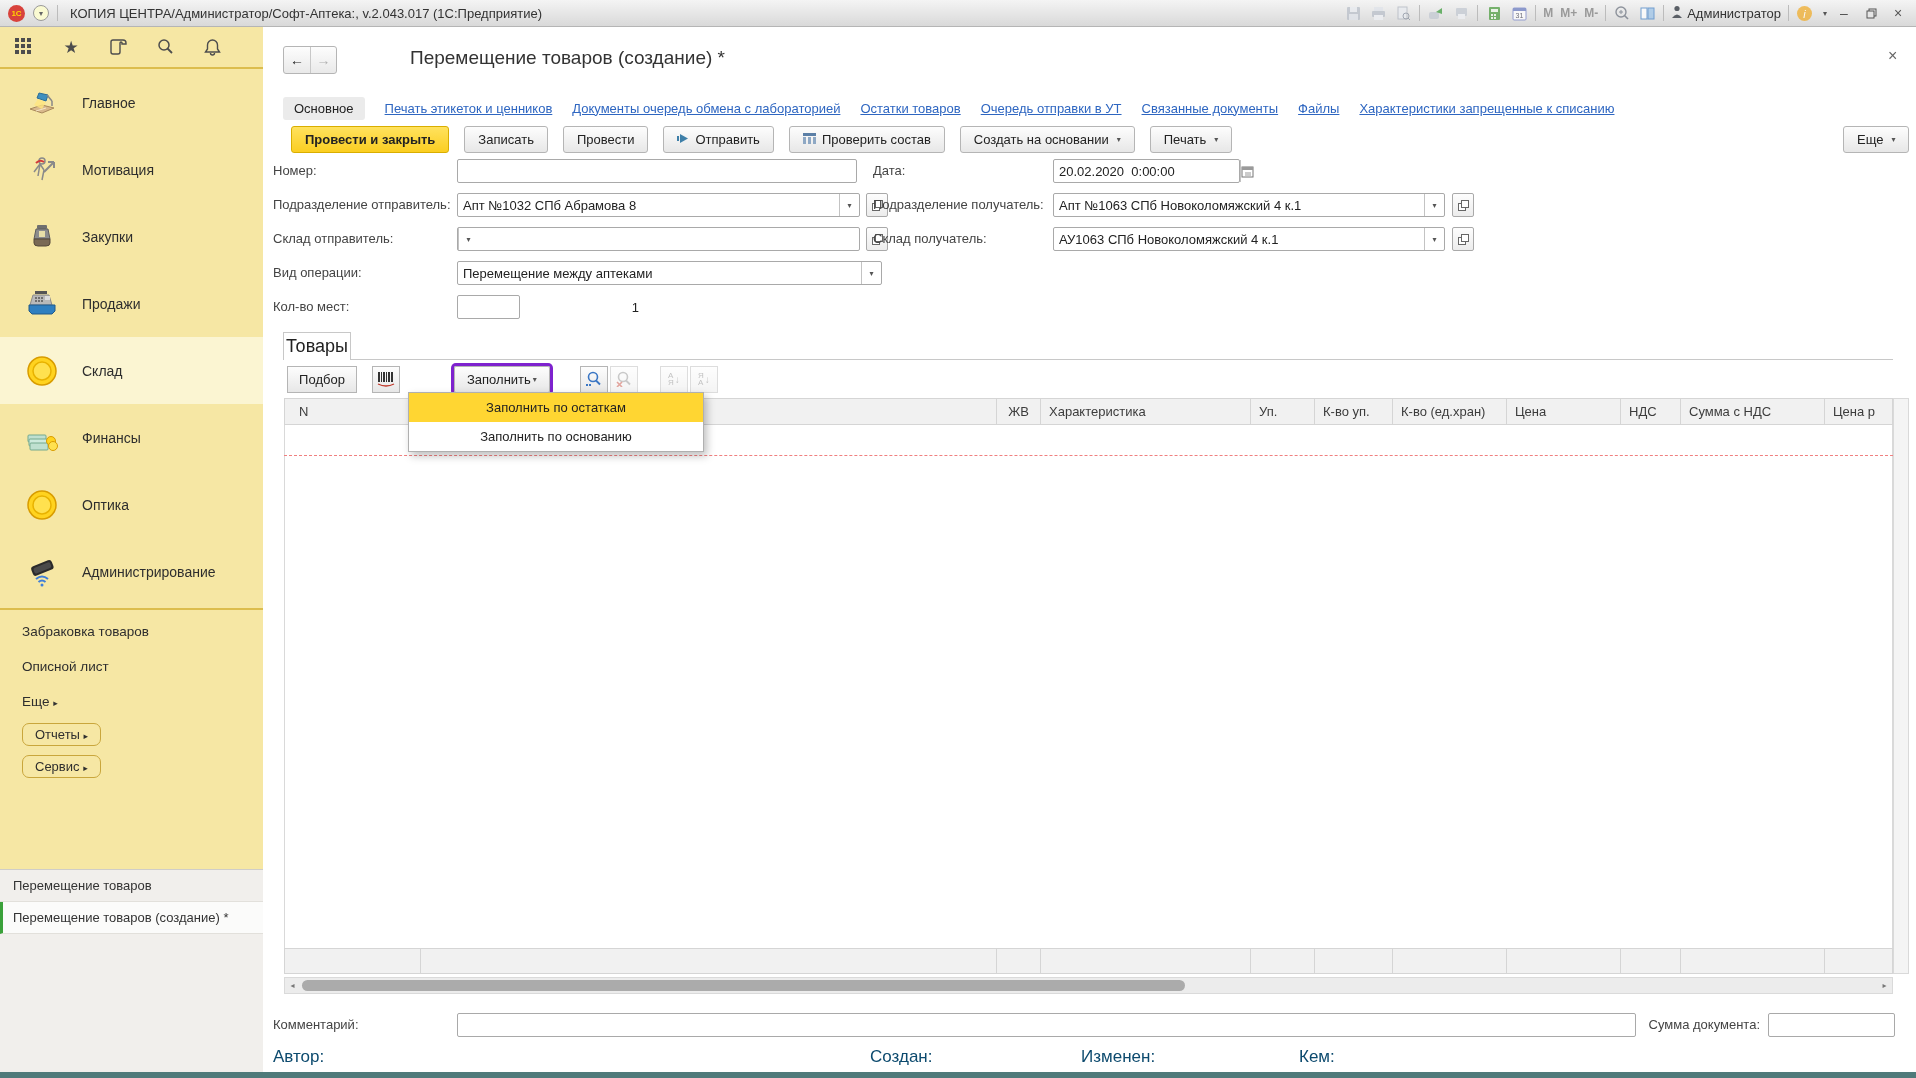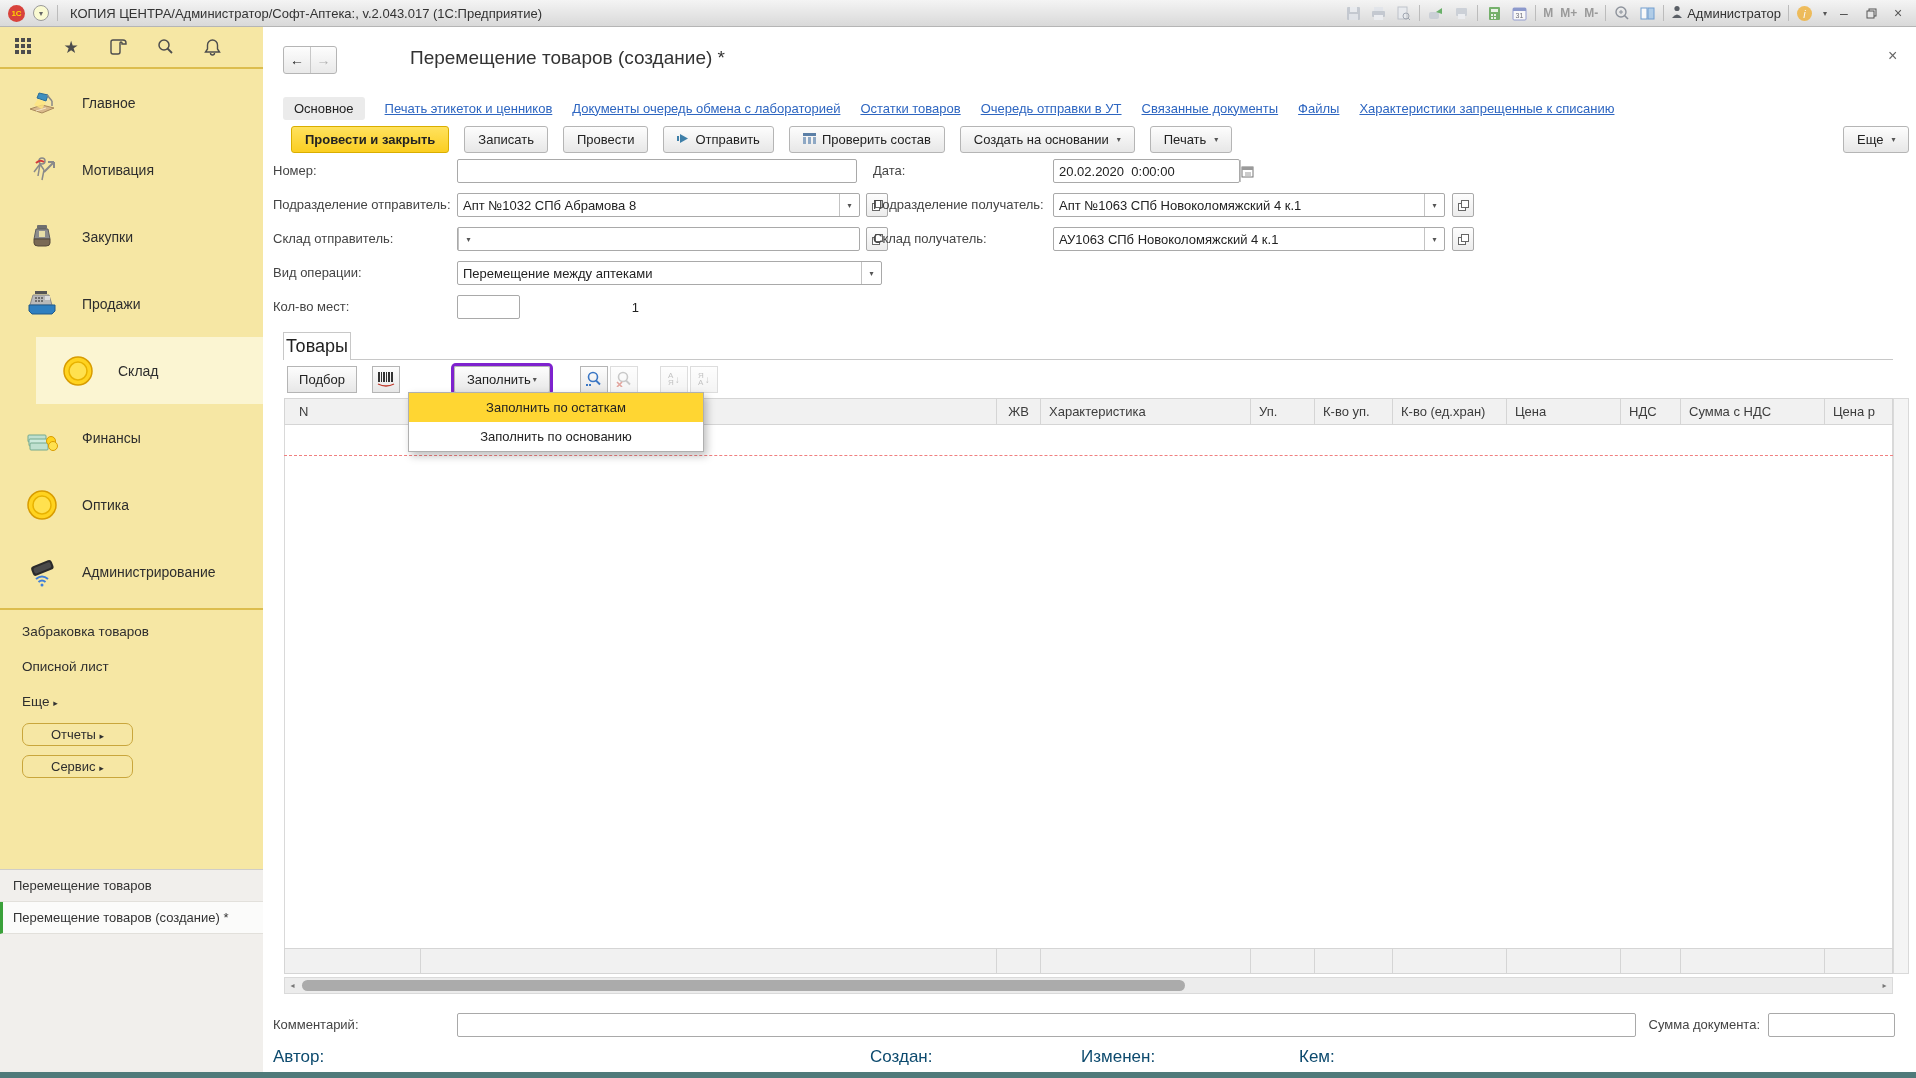--- a/index.html
+++ b/index.html
@@ -22,28 +22,28 @@
   .tb-mem { color:#9a9a9a; font-size:12px; font-weight:bold; }
   .tb-user { display:flex; align-items:center; gap:4px; font-size:13px; color:#333; }
   .win-btn { width:20px; height:18px; display:flex; align-items:center; justify-content:center; color:#555; font-size:14px; }
 
   
   .sidebar { position:absolute; top:27px; left:0; width:263px; height:842px; background:#f6e7a4; }
   .sb-icons { height:42px; display:flex; align-items:center; gap:27px; padding-left:14px;
     border-bottom:2px solid #dcbd4d; }
   .sb-ic { width:20px; height:20px; display:flex; align-items:center; justify-content:center; color:#4d4d4d; font-size:17px; }
   .sb-item { height:67px; display:flex; align-items:center; padding-left:25px; gap:23px; cursor:default; }
-  .sb-item.sel { background:#fbf5d2;margin-left:36px; }
+  .sb-item.sel { background:#fbf5d2; }
   .sb-item .lbl { font-size:14px; color:#2e2e2e; }
   .sb-ico { width:34px; height:34px; display:flex; align-items:center; justify-content:center; }
   .sb-links { padding:14px 0 0 22px; }
   .sb-link { font-size:13.5px; color:#2e2e2e; margin-bottom:20px; }
   .sb-more { font-size:13.5px; color:#2e2e2e; margin-bottom:14px; }
   .sb-more .car { font-size:9px; color:#333; }
-  .sb-btn { display:inline-block; border:1px solid #c9a63c; border-radius:7px; padding:3px 28px;
+  .sb-btn { display:inline-block; border:1px solid #c9a63c; border-radius:7px; padding:3px 12px;
     font-size:13px; color:#2e2e2e; margin:0 0 9px 22px; background:transparent; }
   .taskbar { position:absolute; top:869px; left:0; width:263px; height:203px; background:#f1efec; border-top:1px solid #cfcdc8; }
   .task-item { height:32px; line-height:32px; padding-left:13px; font-size:13px; color:#333; border-bottom:1px solid #e2e0db; }
   .task-item.active { background:#fbfbfa; border-left:3px solid #3aa13a; padding-left:10px; }
 
   
   .abs { position:absolute; }
   .navbtns { left:283px; top:46px; display:flex; border:1px solid #b5b5b5; border-radius:3px; overflow:hidden; background:linear-gradient(#fdfdfd,#e9e9e9); }
   .navbtn { width:26px; height:26px; display:flex; align-items:center; justify-content:center; font-size:14px; }
   .navbtn.fwd { border-left:1px solid #c8c8c8; color:#b0b0b0; }

